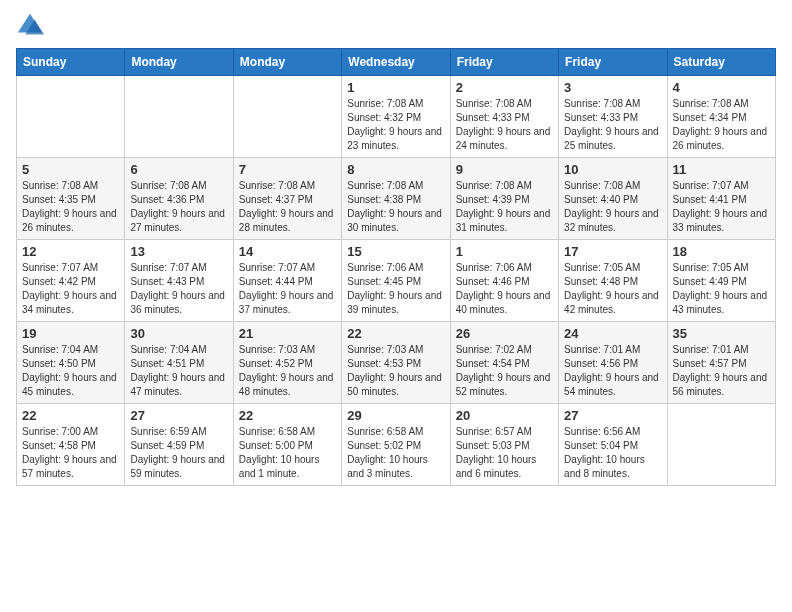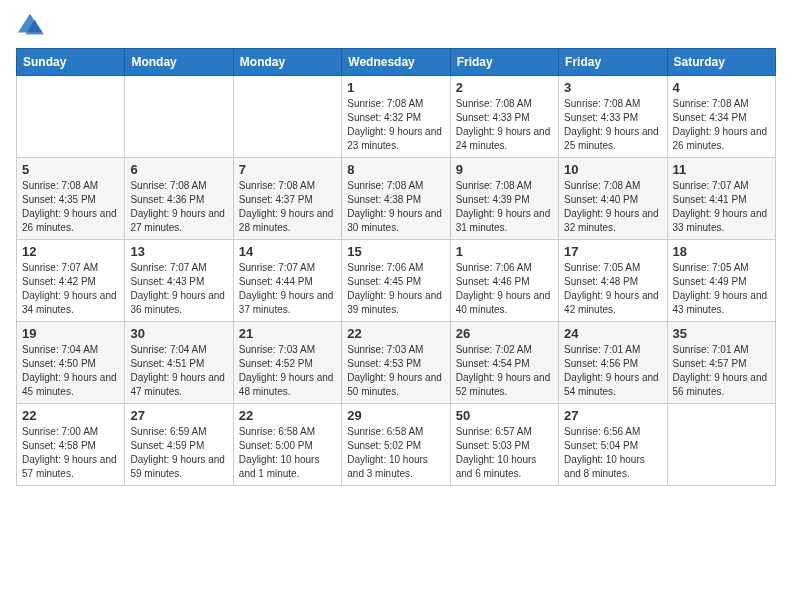--- a/index.html
+++ b/index.html
@@ -256,21 +256,21 @@
           </td>
           <td>
             <div class="day-number">22</div>
             <div class="day-info">Sunrise: 6:58 AM<br>Sunset: 5:00 PM<br>Daylight: 10 hours and 1 minute.</div>
           </td>
           <td>
             <div class="day-number">29</div>
             <div class="day-info">Sunrise: 6:58 AM<br>Sunset: 5:02 PM<br>Daylight: 10 hours and 3 minutes.</div>
           </td>
           <td>
-            <div class="day-number">50</div>
+            <div class="day-number">20</div>
             <div class="day-info">Sunrise: 6:57 AM<br>Sunset: 5:03 PM<br>Daylight: 10 hours and 6 minutes.</div>
           </td>
           <td>
             <div class="day-number">27</div>
             <div class="day-info">Sunrise: 6:56 AM<br>Sunset: 5:04 PM<br>Daylight: 10 hours and 8 minutes.</div>
           </td>
           <td class="empty-cell"></td>
         </tr>
       </tbody>
   </table>

